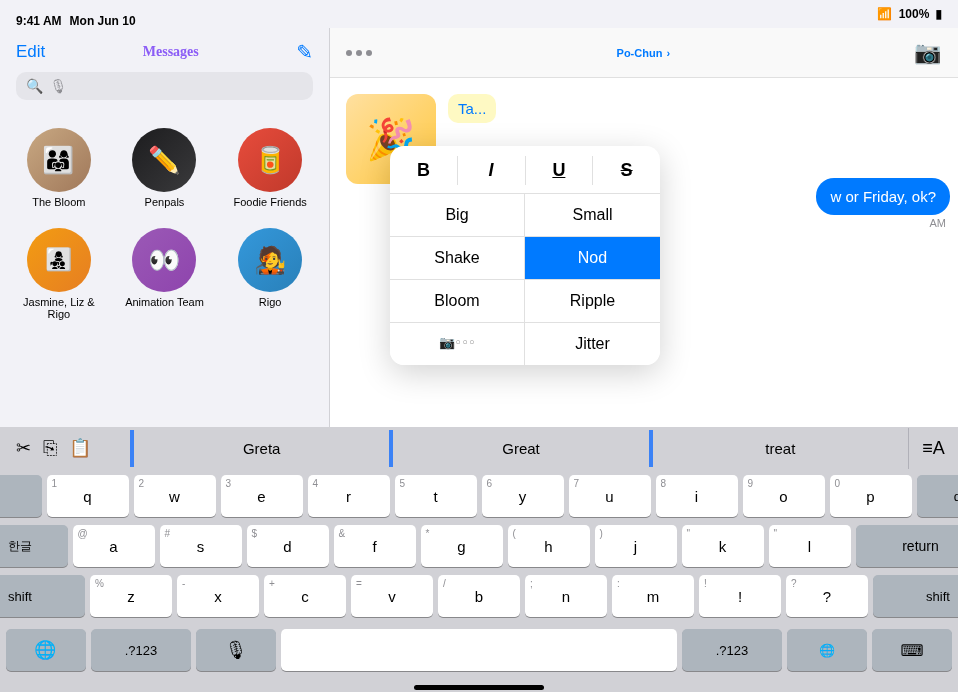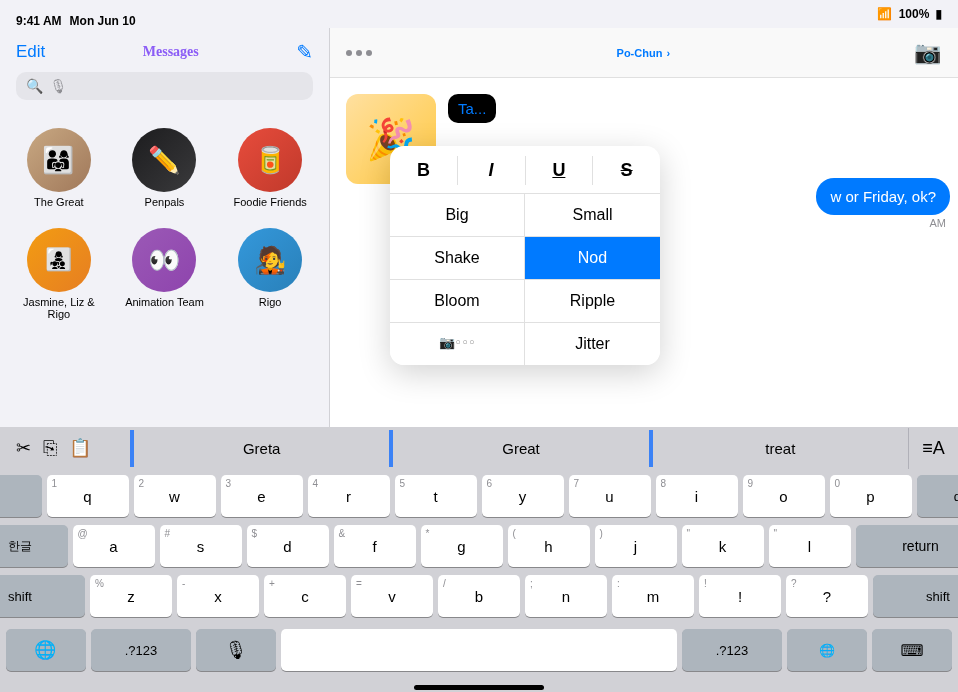--- a/index.html
+++ b/index.html
@@ -415,21 +415,21 @@
       <span class="search-bar-icon">🔍</span>
       <span class="search-bar-mic">🎙</span>
     </div>
 
     <div class="contacts-grid">
 
       <div class="contact-item">
         <div class="contact-avatar avatar-ricos">
           <span style="font-size:26px;">👨‍👩‍👧</span>
         </div>
-        <span class="contact-name">The Great</span>
+        <span class="contact-name">The Bloom</span>
       </div>
 
       <div class="contact-item">
         <div class="contact-avatar avatar-penpals">
           <span style="font-size:26px;">✏️</span>
         </div>
         <span class="contact-name">Penpals</span>
       </div>
 
       <div class="contact-item">
@@ -473,21 +473,21 @@
         <span>Po-Chun</span>
         <span>›</span>
       </div>
       <span class="chat-video-btn">📷</span>
     </div>
 
     <div class="chat-body">
 
       <div style="position:absolute;top:16px;left:16px;width:90px;height:90px;background:linear-gradient(135deg,#ffe0a0,#ffc840);border-radius:12px;display:flex;align-items:center;justify-content:center;font-size:40px;z-index:2;">🎉</div>
 
-      <div style="position:absolute;top:16px;left:118px;font-size:15px;color:#007aff;background:#000000;border-radius:10px;padding:6px 10px;z-index:2;">Ta...</div>
+      <div style="position:absolute;top:16px;left:118px;font-size:15px;color:#007aff;background:#fef9c3;border-radius:10px;padding:6px 10px;z-index:2;">Ta...</div>
 
       <div style="position:absolute;top:100px;right:8px;text-align:right;z-index:2;">
         <div style="display:inline-block;background:#007aff;color:#fff;border-radius:18px;padding:10px 14px;font-size:15px;max-width:260px;">w or Friday, ok?</div>
         <div style="font-size:11px;color:#8e8e93;margin-top:2px;padding-right:4px;">AM</div>
       </div>
 
       <div style="position:absolute;bottom:130px;right:16px;text-align:right;z-index:2;">
         <div style="display:inline-block;background:#007aff;color:#fff;border-radius:18px 18px 4px 18px;padding:10px 16px;font-size:16px;">Hey there</div>
         <div style="font-size:11px;color:#8e8e93;margin-top:2px;padding-right:4px;">Delivered</div>
       </div>

